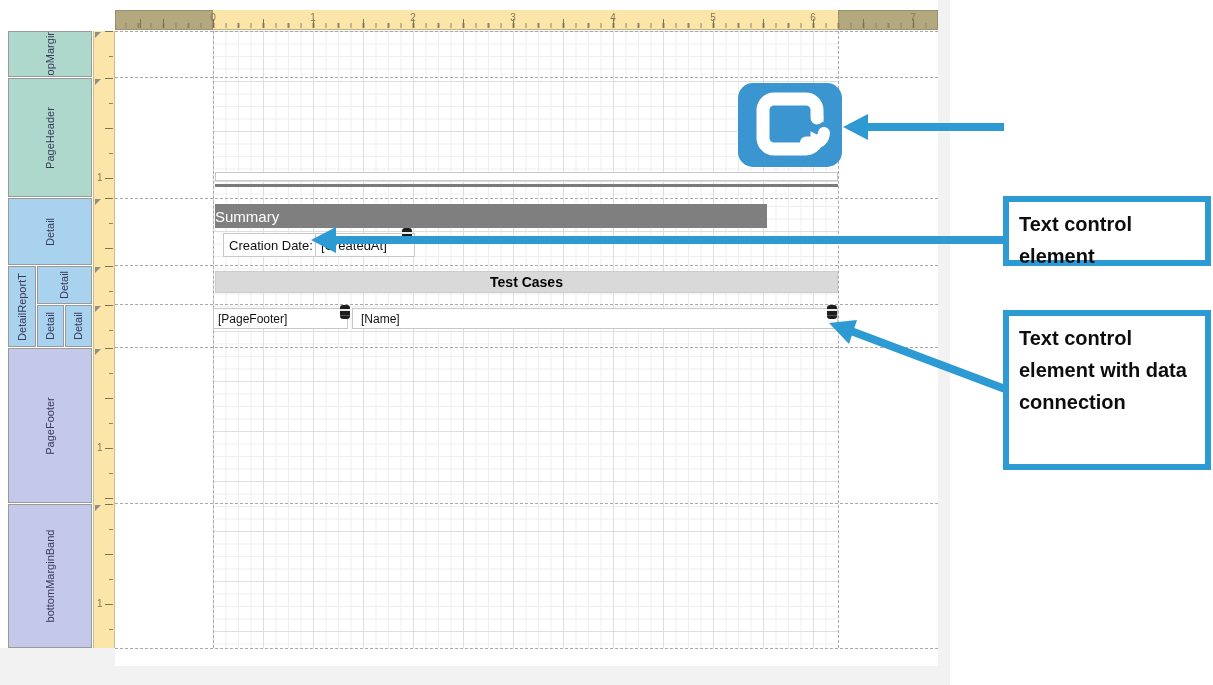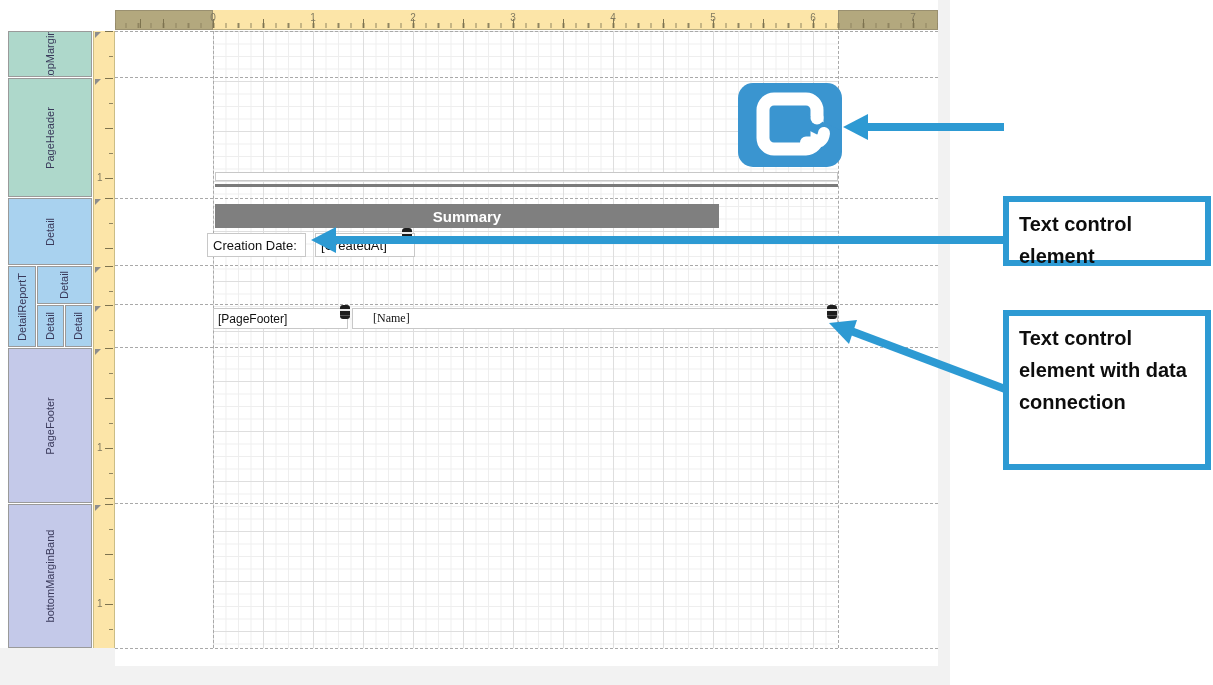--- a/index.html
+++ b/index.html
@@ -61,29 +61,29 @@
   .vnum { position:absolute; left:3px; top:94px; font-size:10px; color:#817a60; z-index:2; }
 
   
   .ctl { position:absolute; background:#fff; border:1px solid #c8c8c8; font-size:12px; color:#111;
     display:flex; align-items:center; }
   .title-box { left:100px; top:90px; width:330px; height:66px; font-size:36px; font-weight:bold;
     letter-spacing:-0.5px; padding-left:8px; color:#000; }
   .logo-box { position:absolute; left:623px; top:73px; width:104px; height:84px; }
   .thin-box { left:100px; top:162px; width:623px; height:9px; }
   .gray-line { position:absolute; left:100px; top:174px; width:623px; height:3px; background:#7a7a7a; }
-  .summary-bar { position:absolute; left:100px; top:194px; width:504px; height:24px; background:#7f7f7f;
-    color:#fff; font-weight:bold; font-size:15px; display:flex; align-items:center; justify-content:center; }
-  .creation-label { left:92px; top:223px; width:99px; height:24px; padding-left:5px; font-size:13px; }
+  .summary-bar { position:absolute; left:100px; top:194px; width:552px; height:24px; background:#7f7f7f;
+    color:#fff; font-weight:normal; font-size:15px; display:flex; align-items:center; }
+  .creation-label { left:108px; top:223px; width:99px; height:24px; padding-left:5px; font-size:13px; }
   .createdat-box { left:200px; top:223px; width:100px; height:24px; padding-left:5px; font-size:13px; }
   .testcases-bar { position:absolute; left:100px; top:261px; width:623px; height:22px; background:#d9d9d9;
     border:1px solid #cccccc; color:#000; font-weight:bold; font-size:14px;
     display:flex; align-items:center; justify-content:center; }
   .formattedid-box { left:98px; top:298px; width:135px; height:21px; padding-left:4px; }
-  .name-box { left:237px; top:298px; width:486px; height:21px; padding-left:20px;font-family:Liberation Serif, serif; }
+  .name-box { left:237px; top:298px; width:486px; height:21px; padding-left:8px; }
 
   .db-icon { position:absolute; width:10px; height:14px; border-radius:3px;
     background:linear-gradient(#1d1d1d 0 4px,#e9e9e9 4px 6px,#1d1d1d 6px 10px,#555 10px 11px,#1d1d1d 11px 100%); }
 
   
   .callout { position:absolute; left:1003px; width:208px; background:#fff; border:6px solid #2d9ad3;
     padding:6px 10px; font-size:20px; font-weight:600; color:#0d0d0d; line-height:32px; z-index:6; }
   .arrows { position:absolute; left:0; top:0; z-index:5; pointer-events:none; }
 </style>
 </head>
@@ -199,20 +199,23 @@
       </div>
 
     <div class="ctl creation-label">
       <span>Creation Date:</span>
       </div>
     <div class="ctl createdat-box">
       <span>[CreatedAt]</span>
       </div>
     <div class="db-icon" style="left:287px;top:218px"></div>
 
+    <div class="testcases-bar">
+      <span>Test Cases</span>
+      </div>
 
     <div class="ctl formattedid-box">
       <span>[PageFooter]</span>
       </div>
     <div class="db-icon" style="left:225px;top:295px"></div>
 
     <div class="ctl name-box">
       <span>[Name]</span>
       </div>
     <div class="db-icon" style="left:712px;top:295px"></div>

